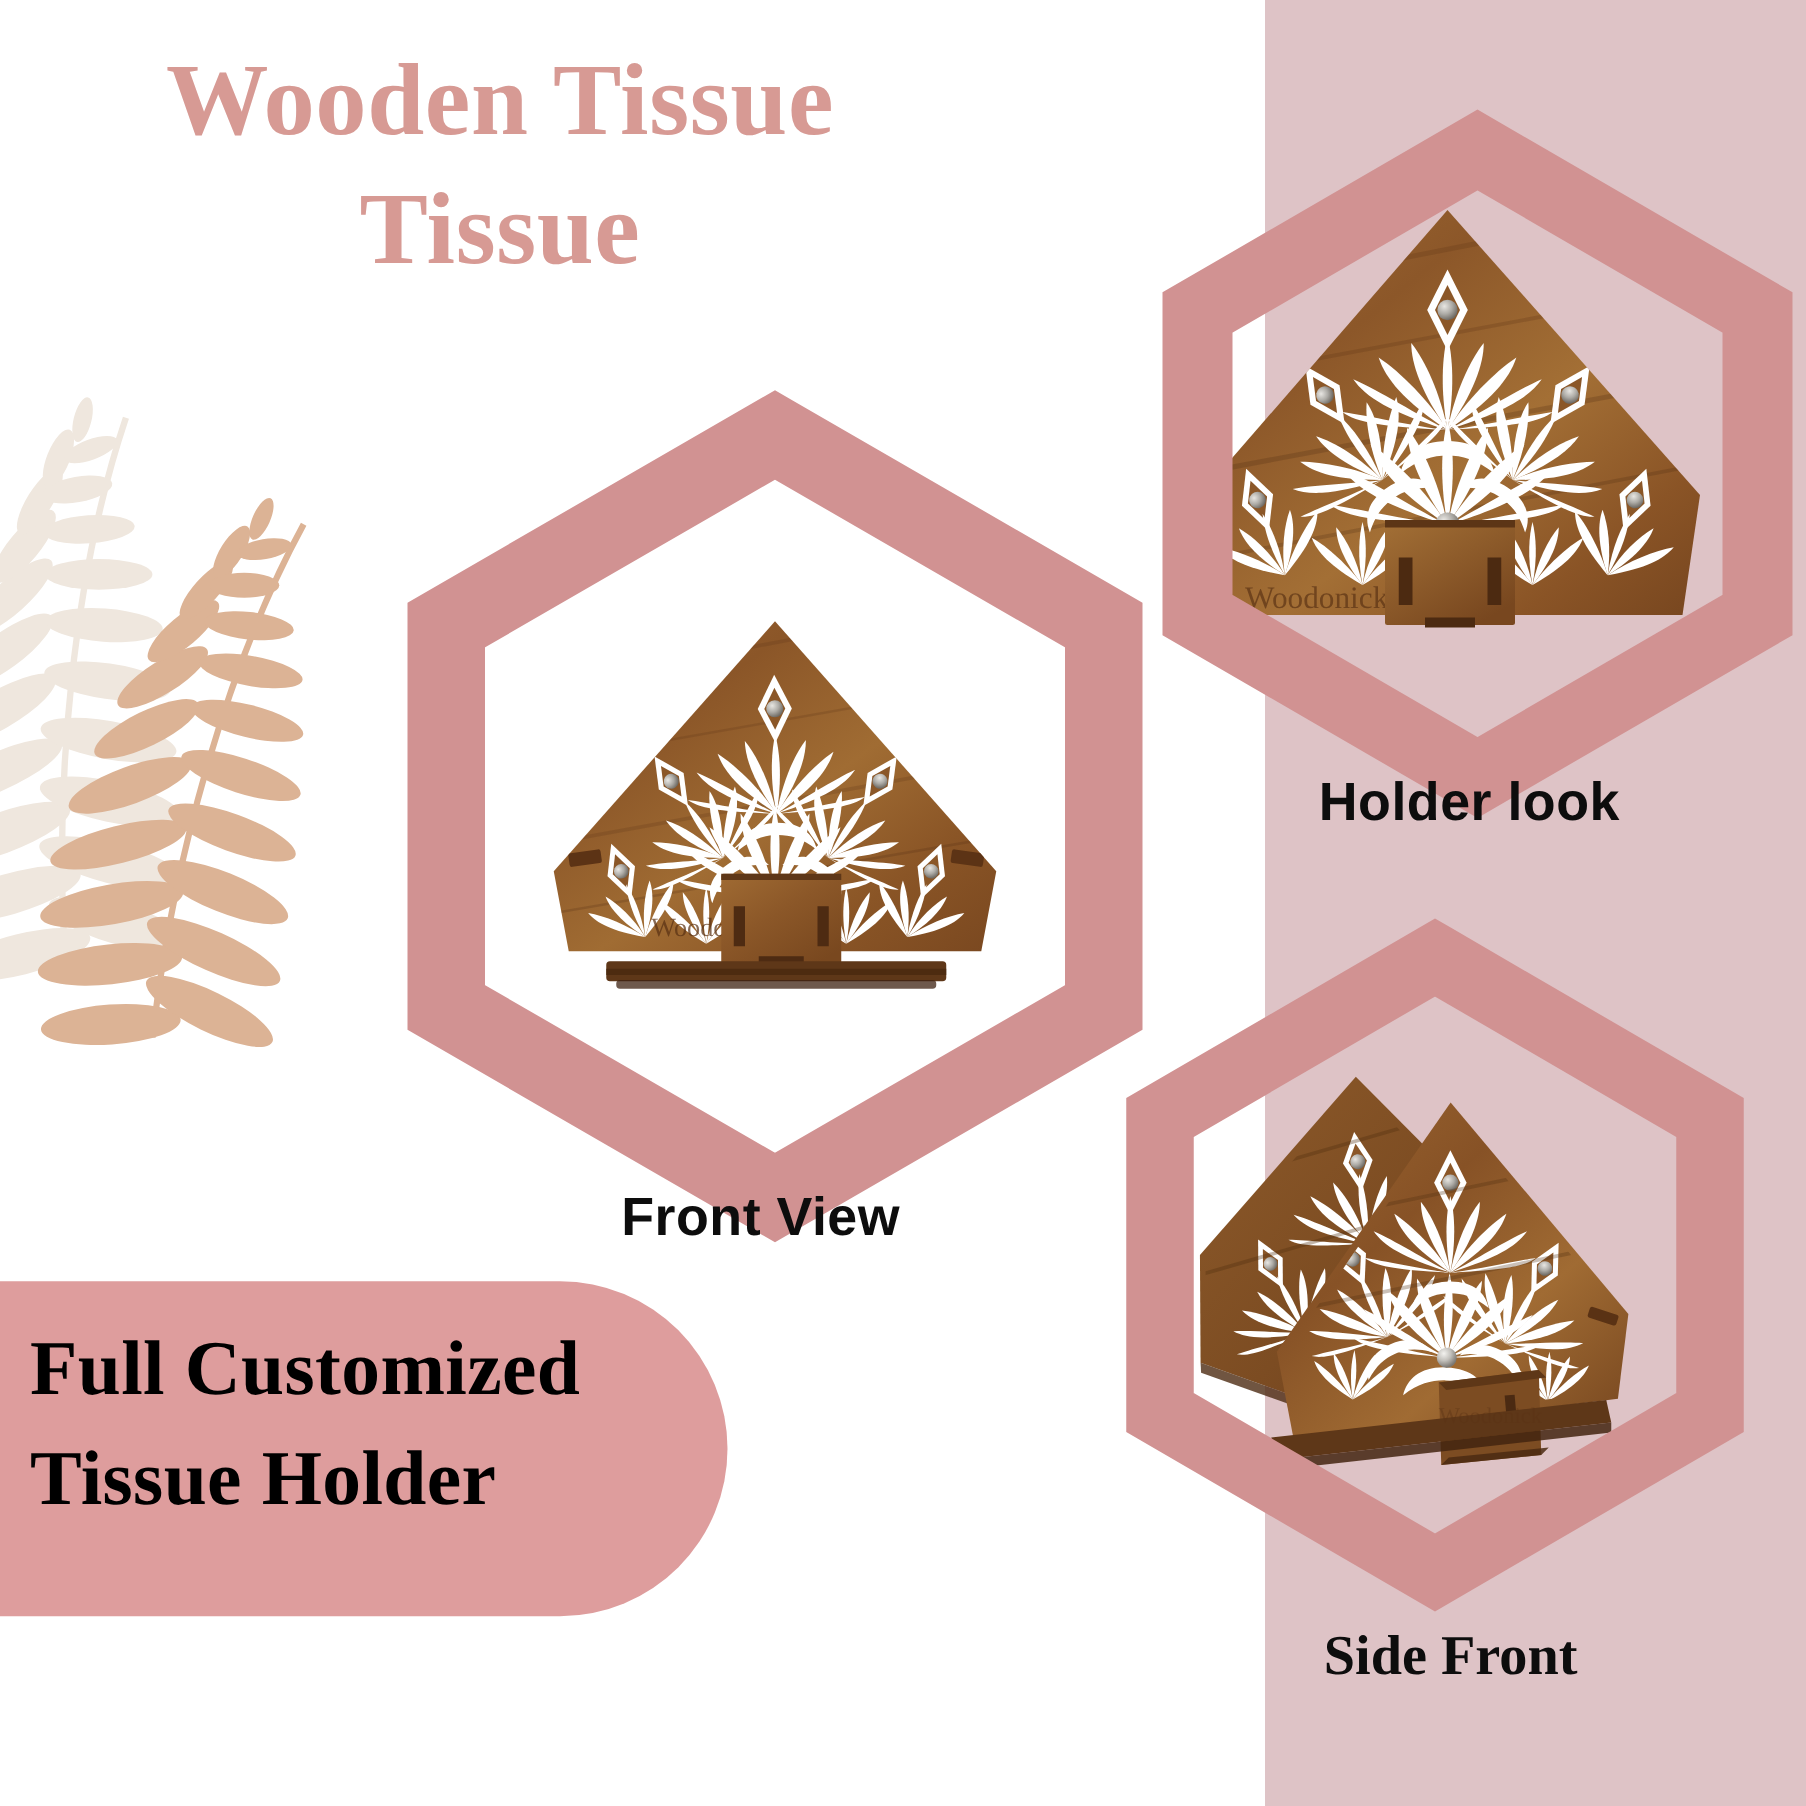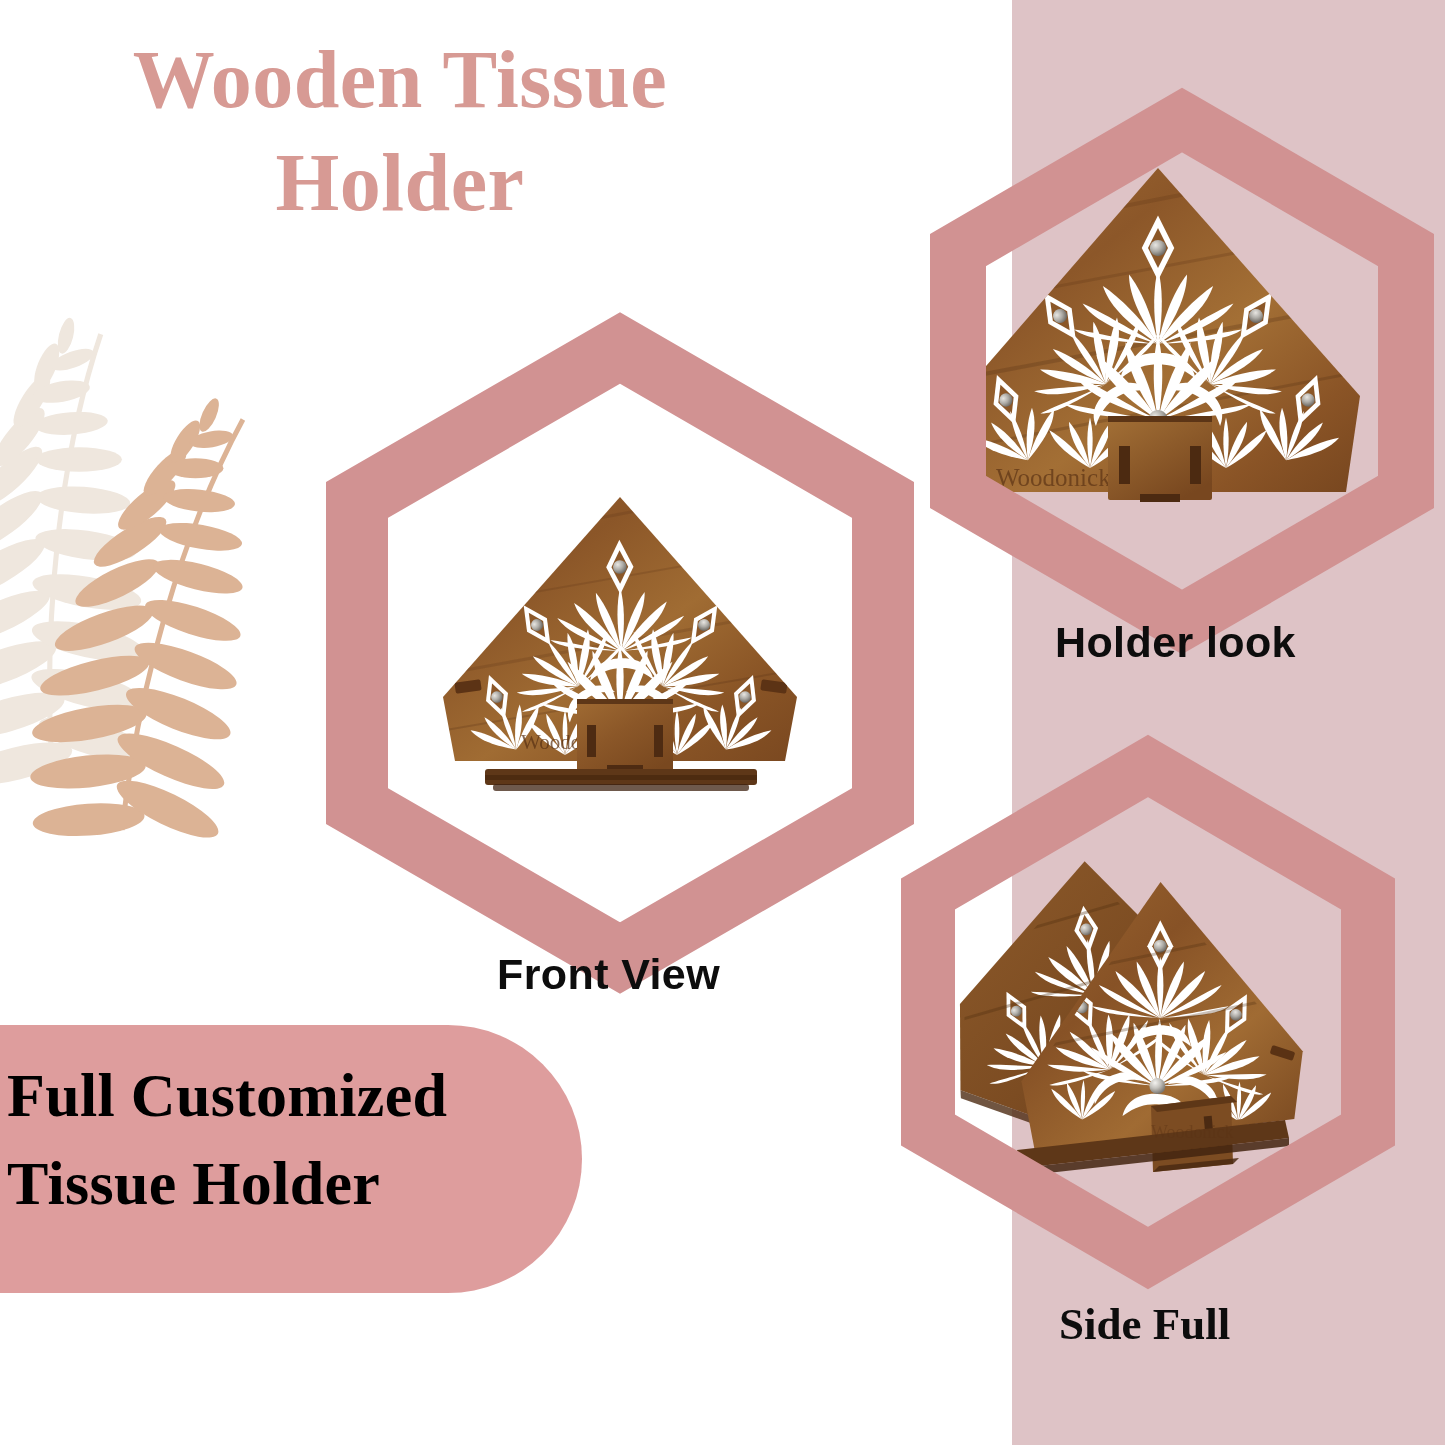--- a/index.html
+++ b/index.html
@@ -62,21 +62,21 @@
   #cap-front{left:497px;top:950px;}
   #cap-antique{left:1055px;top:618px;}
   #cap-side{left:1059px;top:1298px;}
 
   
   .badge{
     position:absolute; left:0px; top:1025px; width:582px; height:268px;
     background:#DE9D9D;
     border-radius:0 134px 134px 0;
     box-sizing:border-box;
-    padding:26px 0 0 7px;
+    padding:26px 0 0 24px;
   }
   .badge-line{
     font-family:"Liberation Serif", serif;
     font-weight:700;
     font-size:62px;
     line-height:1.42;
     color:#000000;
     letter-spacing:0.3px;
   }
 </style>
@@ -121,21 +121,21 @@
         <use href="#frond"></use>
       </g>
       <g color="#DCB395" fill="#DCB395" transform="translate(140,580) rotate(4)">
         <use href="#frond"></use>
       </g>
     </svg>
   </div>
 
   <div class="title">
     <div>Wooden Tissue</div>
-    <div>Holder</div>
+    <div>Tissue</div>
   </div>
 
   <div class="photo" style="left:425px;top:485px;">
     <svg width="390" height="360" viewBox="0 0 390 360" xmlns="http://www.w3.org/2000/svg">
       <defs>
         <linearGradient id="wgF" x1="0" y1="0" x2="1" y2="1">
           <stop offset="0%" stop-color="#9B6330"></stop>
           <stop offset="28%" stop-color="#8B5628"></stop>
           <stop offset="55%" stop-color="#A06C33"></stop>
           <stop offset="78%" stop-color="#8A5526"></stop>
@@ -433,20 +433,20 @@
       <text x="246" y="318" font-family="Liberation Serif, serif" font-size="18" fill="#5A3214" opacity="0.4">Woodonick</text>
     </svg>
   </div>
 
   <div class="hex" style="left:890px;top:750px;">
     <svg width="516" height="512" viewBox="0 0 516 512" xmlns="http://www.w3.org/2000/svg">
       <polygon points="258,16 478,144 478,380 258,508 38,380 38,144" fill="none" stroke="#D19292" stroke-width="54"></polygon>
     </svg>
   </div>
 
-  <div class="cap cap-serif" id="cap-side">Side Full</div>
+  <div class="cap cap-serif" id="cap-side">Side Front</div>
 
   <div class="badge">
     <div class="badge-line">Full Customized</div>
     <div class="badge-line">Tissue Holder</div>
   </div>
 
 </div>
 
 </body></html>

